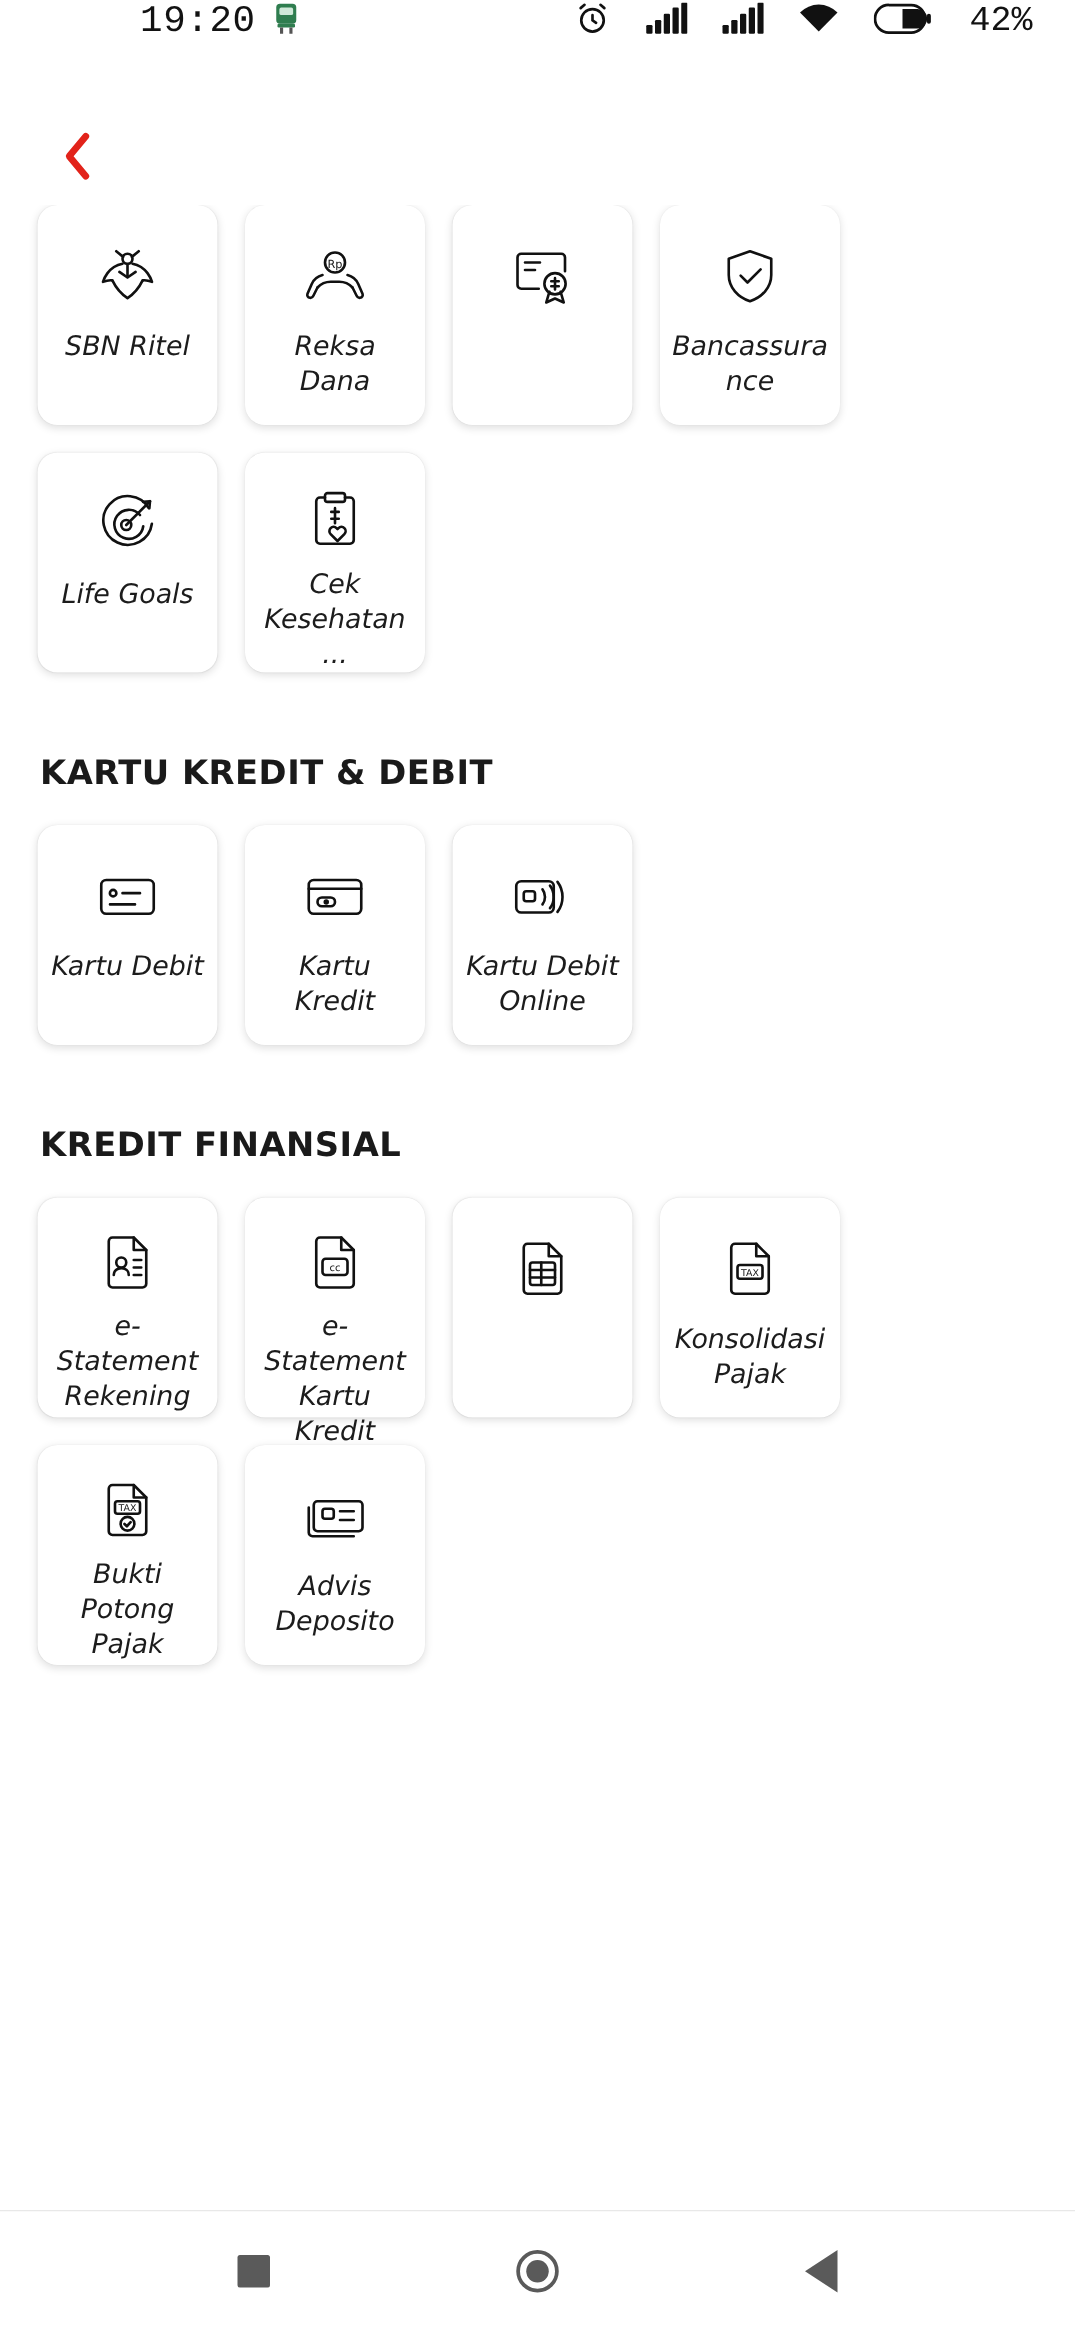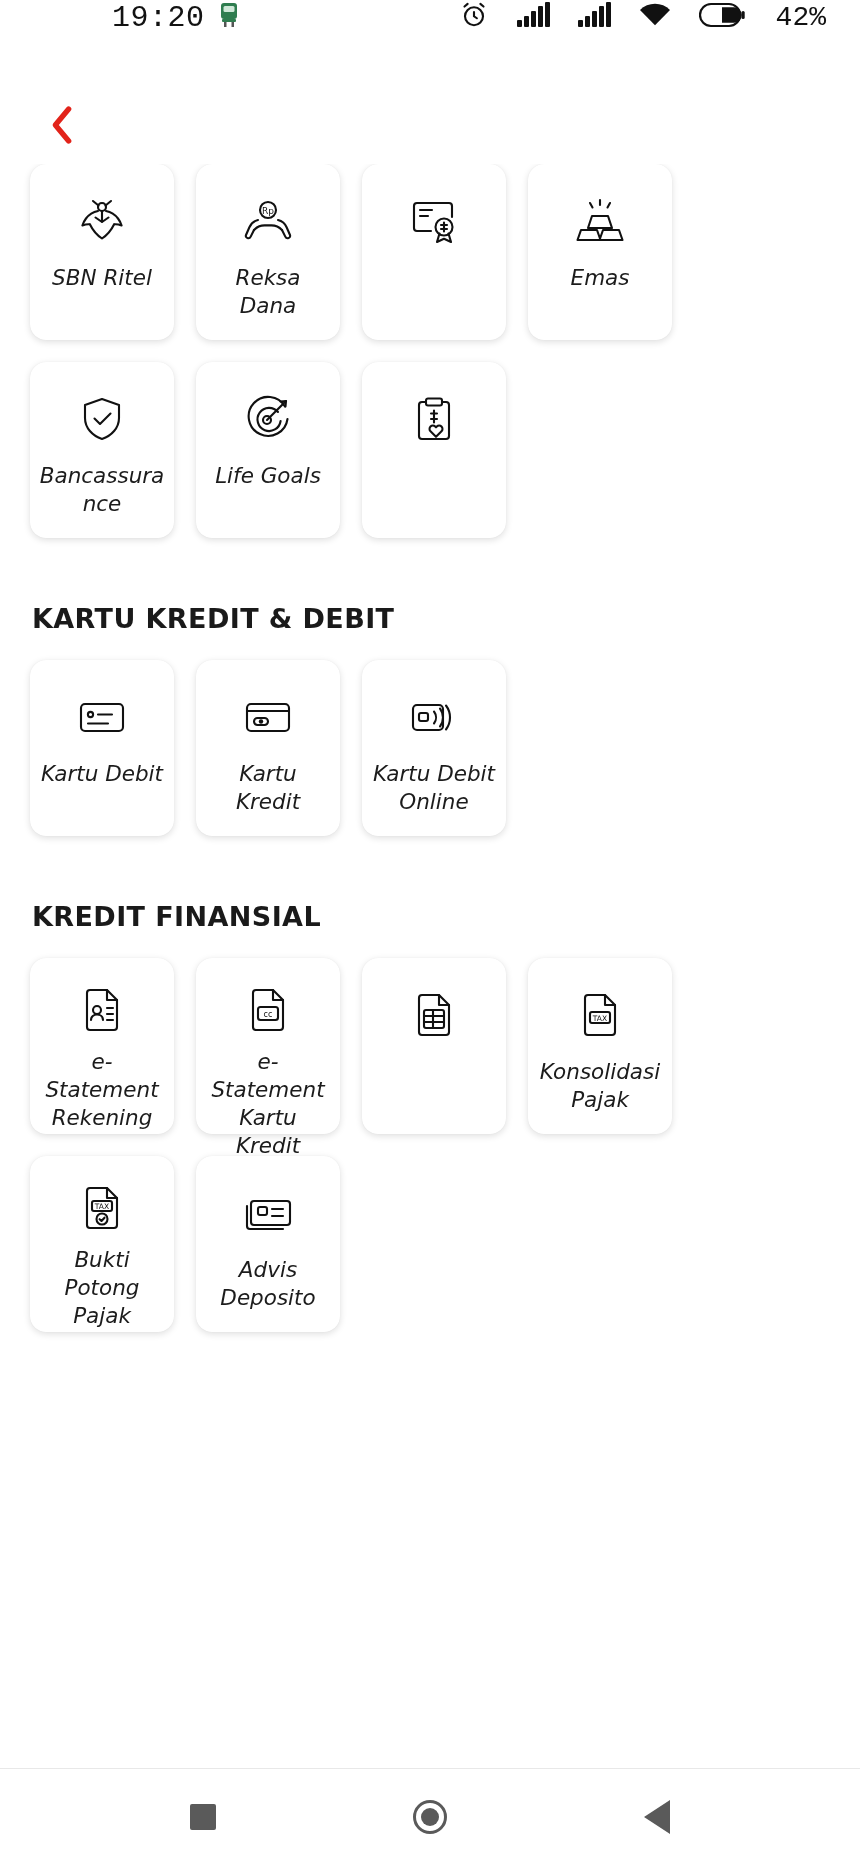--- a/index.html
+++ b/index.html
@@ -277,31 +277,20 @@
             <svg width="52" height="50" viewBox="0 0 52 50" fill="none" stroke="#111" stroke-width="2.1" stroke-linecap="round" stroke-linejoin="round">
               <path d="M44 21V10a3 3 0 0 0-3-3H9a3 3 0 0 0-3 3v22a3 3 0 0 0 3 3h14"></path>
               <path d="M12 14h12M12 20h8"></path>
               <circle cx="36" cy="31" r="8.5"></circle>
               <path d="M36 26.5v9M33 29h6M33 33h6"></path>
               <path d="M31.5 37.5 29 46l7-3.2 7 3.2-2.5-8.5"></path>
             </svg>
           </div>
         </div>
 
-        <div class="tile">
-          <div class="tile-icon">
-            <svg width="56" height="50" viewBox="0 0 56 50" fill="none" stroke="#111" stroke-width="2.1" stroke-linecap="round" stroke-linejoin="round">
-              <path d="M28 4v5M18 7l2.5 4.5M38 7l-2.5 4.5"></path>
-              <path d="M20 20h16l4 12H16l4-12Z"></path>
-              <path d="M9 34h16l3.5 10H5.5L9 34Z"></path>
-              <path d="M31 34h16l3.5 10H27.5L31 34Z"></path>
-            </svg>
-          </div>
-          <div class="tile-label">Emas</div>
-        </div>
 
         <div class="tile two-line">
           <div class="tile-icon">
             <svg width="50" height="50" viewBox="0 0 50 50" fill="none" stroke="#111" stroke-width="2.1" stroke-linecap="round" stroke-linejoin="round">
               <path d="M25 5 8 11v13c0 10 7.4 17.8 17 21 9.6-3.2 17-11 17-21V11L25 5Z"></path>
               <path d="M17.5 24.5 23 30l10.5-10.5"></path>
             </svg>
           </div>
           <div class="tile-label">Bancassurance</div>
         </div>
@@ -321,20 +310,21 @@
 
         <div class="tile two-line">
           <div class="tile-icon">
             <svg width="46" height="50" viewBox="0 0 46 50" fill="none" stroke="#111" stroke-width="2.1" stroke-linecap="round" stroke-linejoin="round">
               <path d="M15 8H11a3 3 0 0 0-3 3v31a3 3 0 0 0 3 3h24a3 3 0 0 0 3-3V11a3 3 0 0 0-3-3h-4"></path>
               <rect x="15" y="4.5" width="16" height="7" rx="2"></rect>
               <path d="M20 19.5h6M20 25h6M23 16.5v12"></path>
               <path d="M30.5 32.5c-1.3-1.3-3.4-1.3-4.7 0l-.8.8-.8-.8c-1.3-1.3-3.4-1.3-4.7 0s-1.3 3.5 0 4.8l5.5 5.5 5.5-5.5c1.3-1.3 1.3-3.5 0-4.8Z"></path>
             </svg>
           </div>
+          <div class="tile-label">Cek Kesehatan ...</div>
         </div>
 
       </div>
     </div>
 
     <div class="section">
       <div class="section-title">KARTU KREDIT &amp; DEBIT</div>
       <div class="grid">
 
         <div class="tile">

